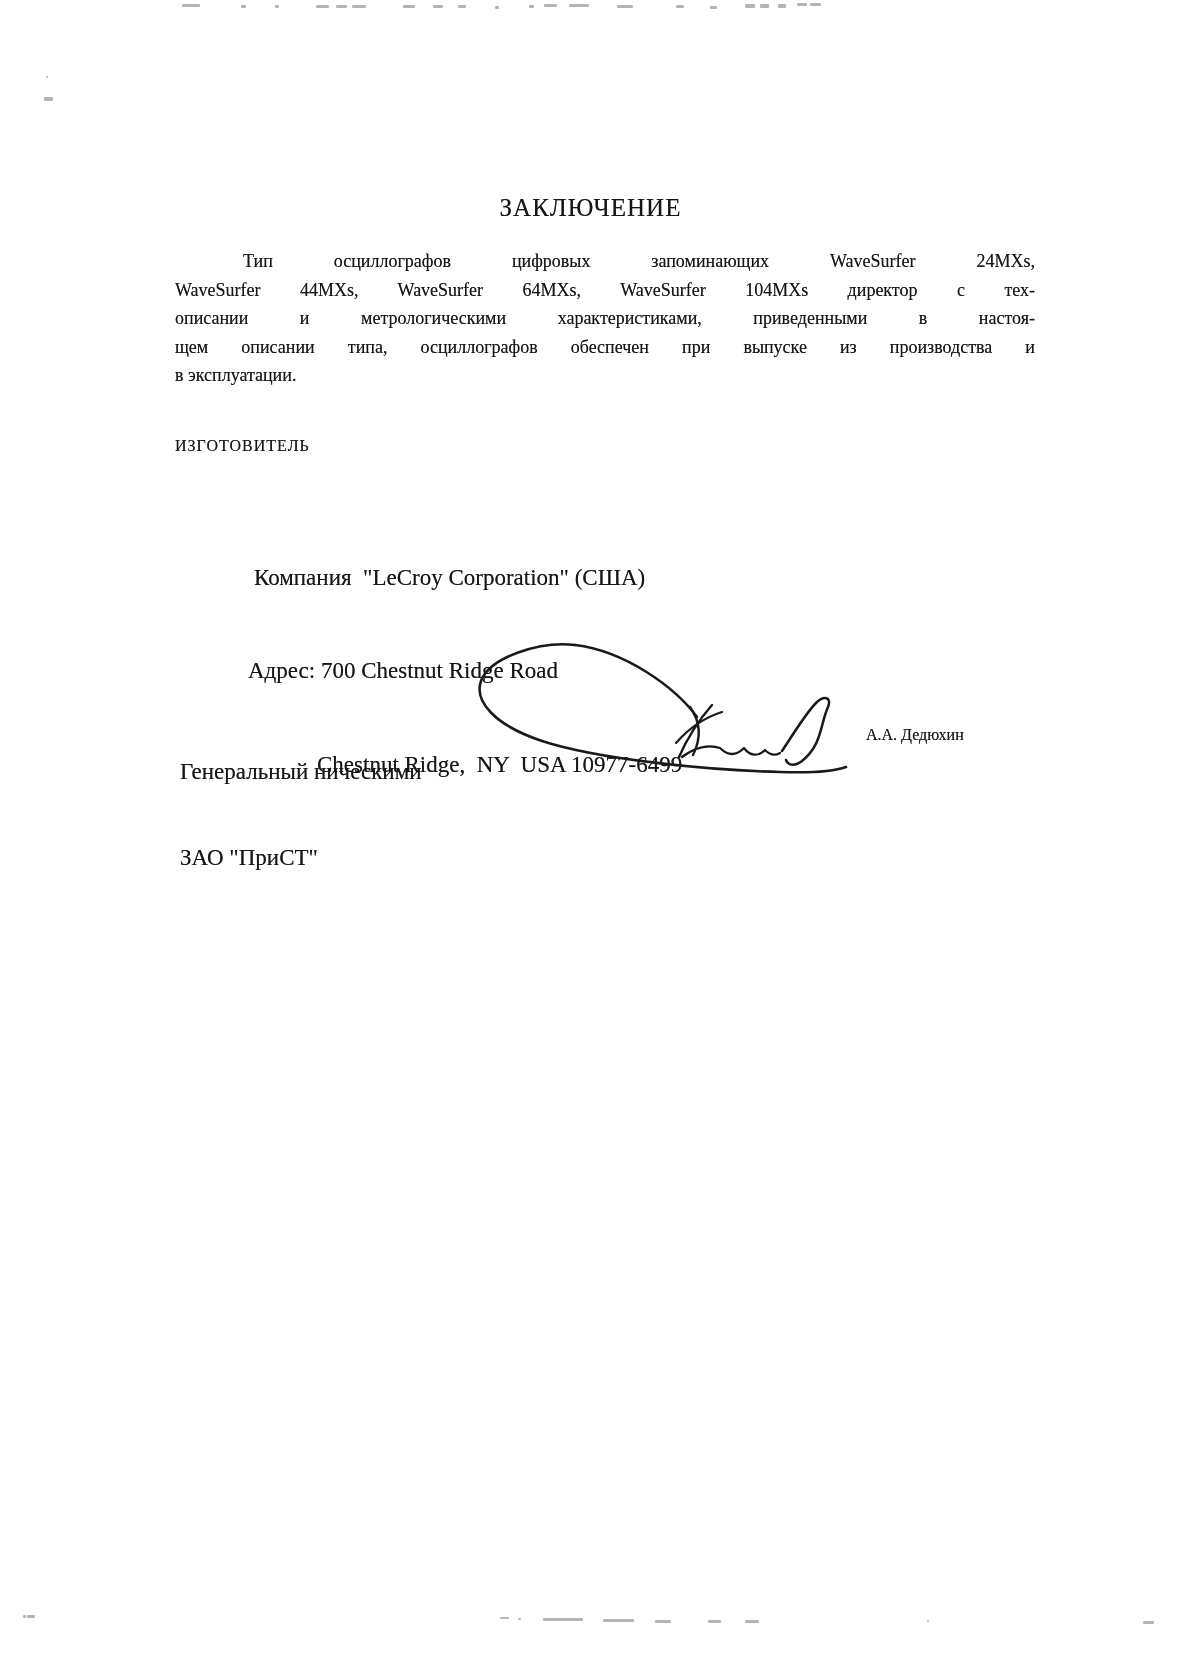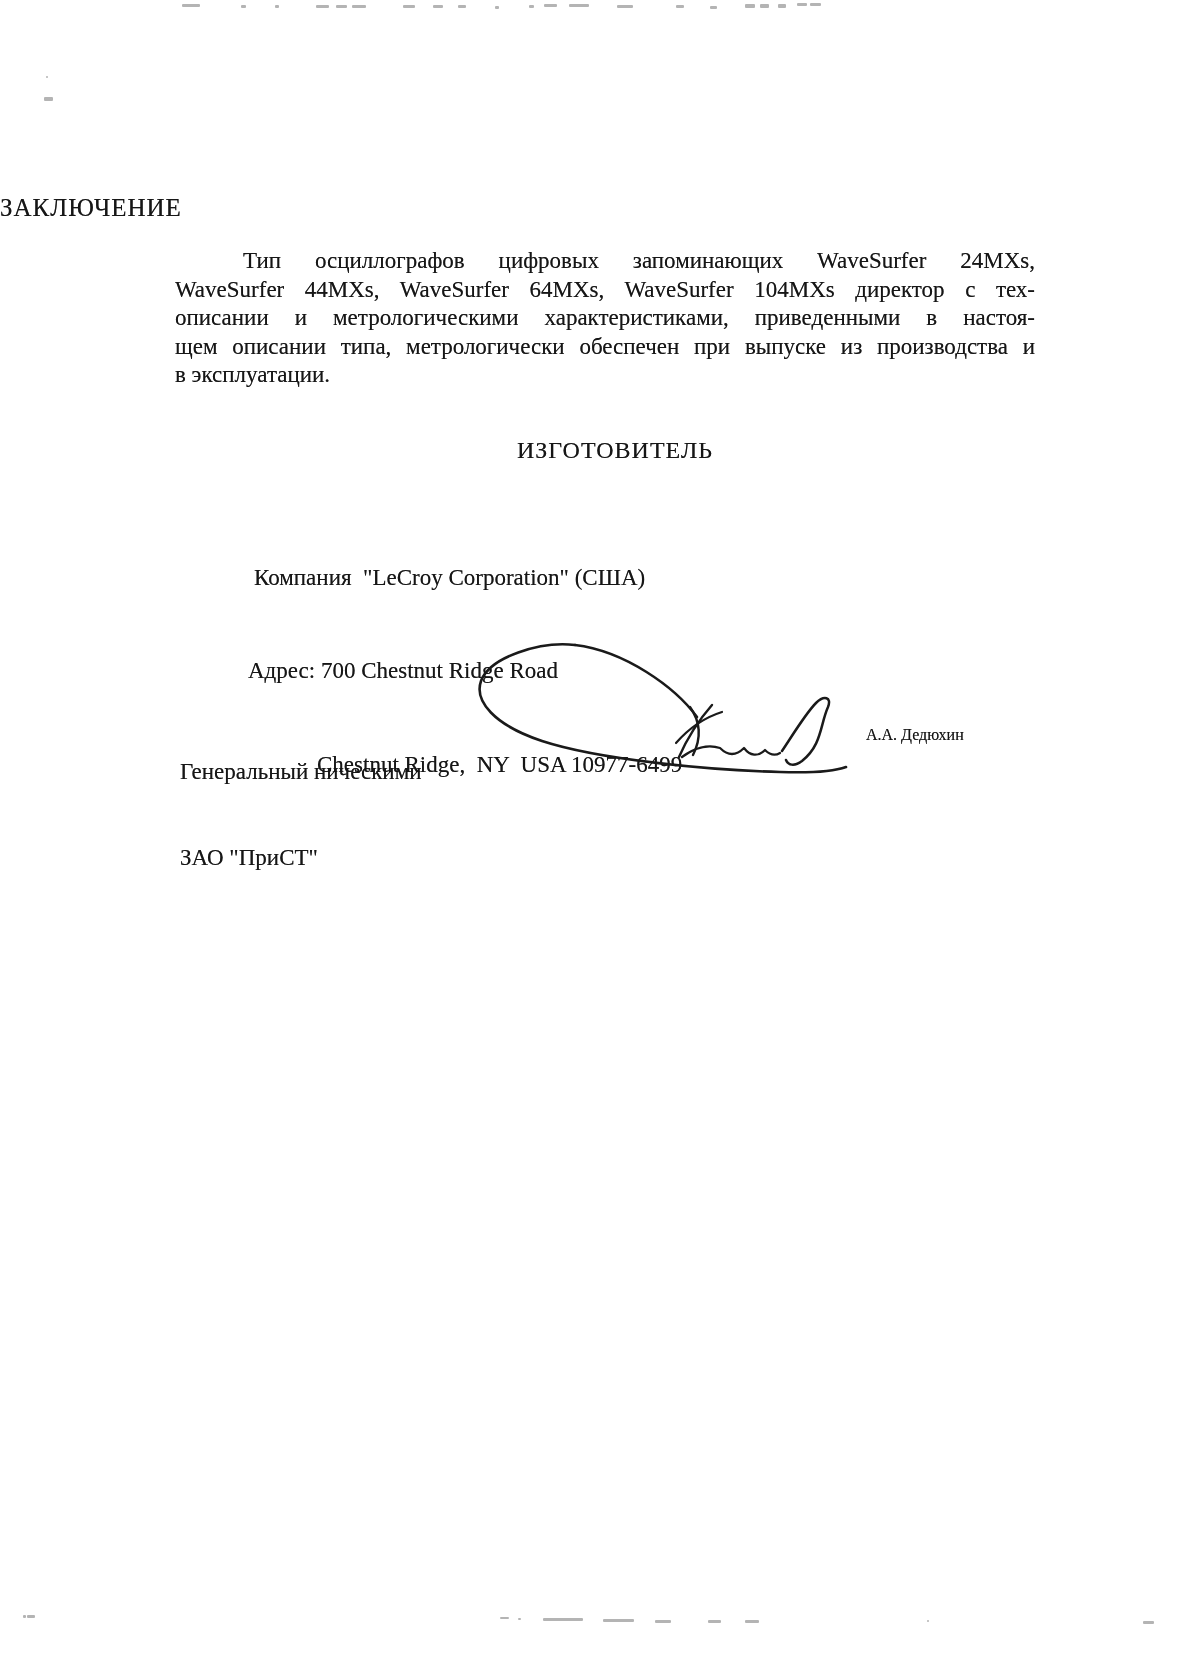--- a/index.html
+++ b/index.html
@@ -15,51 +15,51 @@
     font-family: "Liberation Serif", "DejaVu Serif", serif;
     color: #161616;
     overflow: hidden;
     text-shadow: 0 0 0.5px rgba(0,0,0,0.55);
   }
   .doc-title {
     position: absolute;
     left: 0;
     width: 1181px;
     top: 194px;
-    text-align: left;
+    text-align: center;
     font-size: 25px;
     letter-spacing: 1px;
     white-space: pre;
   }
   .para {
     position: absolute;
     left: 175px;
     width: 860px;
     top: 247px;
-    font-size: 23px;
+    font-size: 18px;
     line-height: 28.6px;
   }
   .para .pline {
     text-align: justify;
     text-align-last: justify;
     white-space: normal;
   }
   .para .pline.first {
     text-indent: 68px;
   }
   .para .pline.last {
     text-align-last: left;
   }
   .section-heading {
     position: absolute;
     left: 175px;
     width: 880px;
     top: 437px;
-    text-align: center;
-    font-size: 24px;
+    text-align: left;
+    font-size: 16px;
     letter-spacing: 1px;
   }
   .manufacturer {
     position: absolute;
     left: 248px;
     top: 499px;
     font-size: 23px;
     line-height: 31.3px;
     white-space: pre;
   }
@@ -134,21 +134,21 @@
       <div class="artifact" style="left: 46px; top: 76px; width: 2px; height: 2px; background: rgb(155, 155, 155);"></div>
       <div class="artifact" style="left: 44px; top: 97px; width: 9px; height: 4px; background: rgb(155, 155, 155);"></div>
     </div>
 
   <div class="doc-title">ЗАКЛЮЧЕНИЕ</div>
 
   <div class="para">
     <div class="pline first">Тип  осциллографов  цифровых  запоминающих  WaveSurfer  24MXs,</div>
     <div class="pline">WaveSurfer 44MXs, WaveSurfer 64MXs, WaveSurfer 104MXs  директор с тех-</div>
     <div class="pline">описании  и  метрологическими  характеристиками,  приведенными  в  настоя-</div>
-    <div class="pline">щем описании типа, метрологически обеспечен при выпуске из производства и</div>
+    <div class="pline">щем описании типа, осциллографов обеспечен при выпуске из производства и</div>
     <div class="pline last">в эксплуатации.</div>
   </div>
 
   <div class="section-heading">ИЗГОТОВИТЕЛЬ</div>
 
   <div class="manufacturer">
     <span class="line-block company">Компания  "LeCroy Corporation" (США)</span>
     <span class="line-block addr1">Адрес: 700 Chestnut Ridge Road</span>
     <span class="line-block addr2">Chestnut Ridge,  NY  USA 10977-6499</span>
   </div>

